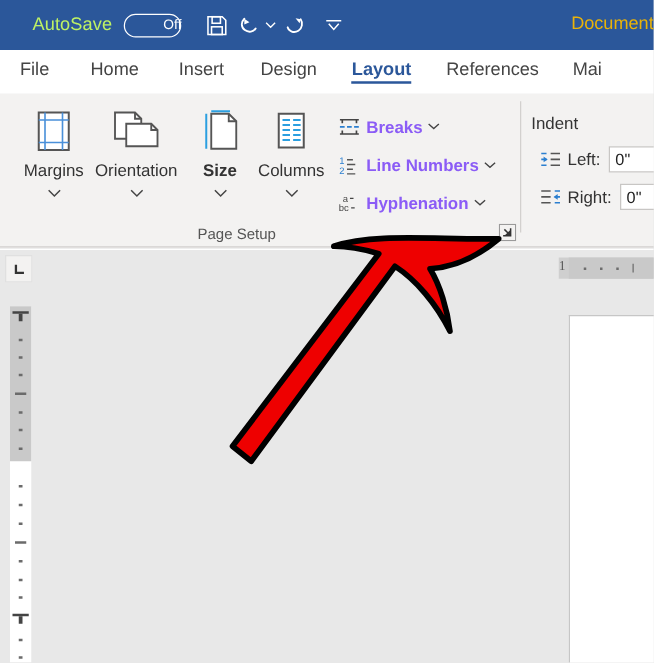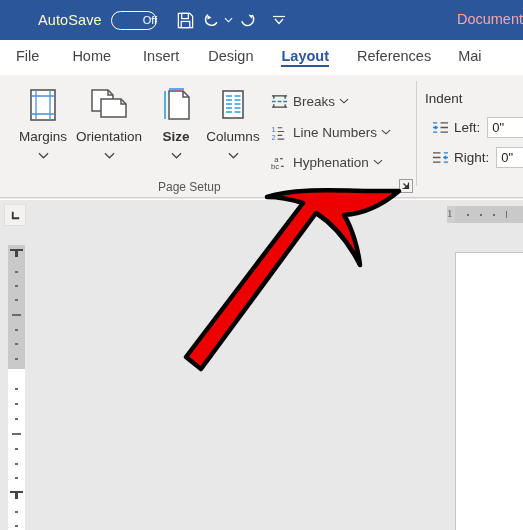--- a/index.html
+++ b/index.html
@@ -11,39 +11,39 @@
   }
   #app { position: relative; width: 523px; height: 530px; }
 
   
   .titlebar {
     position: absolute; left: 0; top: 0; width: 523px; height: 40px;
     background: #2b579a;
     display: flex; align-items: center;
   }
   .autosave-label {
-    color: #fef9c3; font-size: 14.5px; margin-left: 38px; letter-spacing: .1px;
+    color: #bef264; font-size: 14.5px; margin-left: 26px; letter-spacing: .1px;
   }
   .toggle {
     margin-left: 9px; width: 46px; height: 19px; border: 1.4px solid #ffffff;
     border-radius: 10px; display: flex; align-items: center; position: relative; gap: 23px;
   }
   .toggle .knob {
     width: 9px; height: 9px; border-radius: 50%; background: #ffffff; margin-left: 4px;
   }
   .toggle .state { color: #ffffff; font-size: 11px; margin-left: 4px; }
   .qat { display: flex; align-items: center; margin-left: 16px; }
   .qat-btn {
     width: 26px; height: 26px; display: flex; align-items: center; justify-content: center;
   }
   .qat-btn svg { display: block; }
   .chev-small { width: 12px; margin-left: -2px; display:flex; align-items:center; justify-content:center;}
   .doc-title {
     position: absolute; right: 0px; top: 11px;
-    color: #fca5a5; font-size: 14.5px; white-space: nowrap;
+    color: #eab308; font-size: 14.5px; white-space: nowrap;
   }
 
   
   .tabstrip {
     position: absolute; left: 0; top: 40px; width: 523px; height: 35px;
     background: #ffffff;
     display: flex; align-items: flex-start;
   }
   .tab {
     position: relative; font-size: 14.5px; color: #444444;
@@ -64,21 +64,21 @@
     align-items: center; width: 66px;
   }
   .bigbtn .glyph { height: 48px; display: flex; align-items: center; justify-content: center; }
   .bigbtn .blabel { font-size: 13.5px; color: #333333; white-space: nowrap; }
   .bigbtn .bchev { margin-top: 1px; }
 
   .smallbtn {
     position: absolute; display: flex; align-items: center; height: 24px;
   }
   .smallbtn .sicon { width: 22px; display: flex; align-items: center; justify-content: center; }
-  .smallbtn .slabel { font-size: 13.5px; color: #404040; margin-left: 3px; white-space: nowrap; }
+  .smallbtn .slabel { font-size: 13.5px; color: #8b5cf6; margin-left: 3px; white-space: nowrap; font-weight: bold; }
   .smallbtn .schev { margin-left: 4px; display: flex; align-items: center; }
 
   .group-sep {
     position: absolute; top: 6px; width: 1px; height: 105px; background: #d2d0ce;
   }
   .group-title {
     position: absolute; font-size: 12px; color: #555555; white-space: nowrap;
   }
   .launcher {
     position: absolute; width: 15px; height: 15px;

